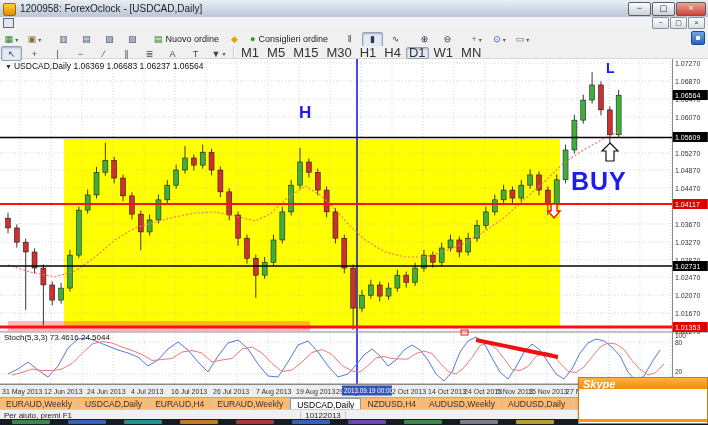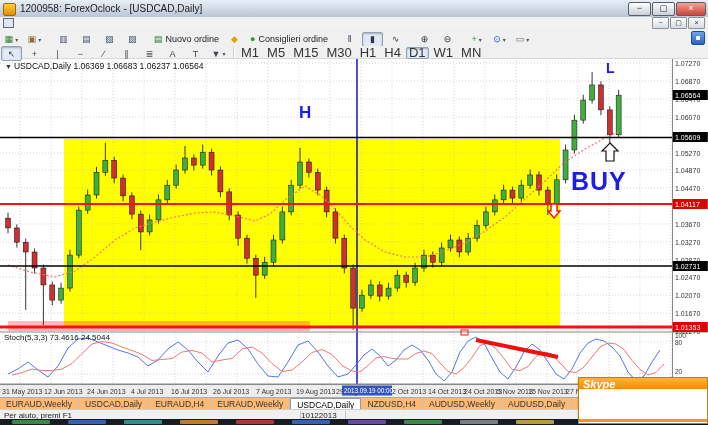--- a/index.html
+++ b/index.html
@@ -56,21 +56,21 @@
   .ann-buy{left:571px;top:169px;font-size:25px;letter-spacing:1px}
   
   .tabbar{left:0;top:397px;width:708px;height:12px;background:#fdba74;
     border-top:1px solid #aaa;display:flex;z-index:10;overflow:hidden}
   .tab{font-size:8.5px;color:#333;padding:0 6px;line-height:12px;
     border-right:1px solid #c2c2c2;white-space:nowrap}
   .tab.active{background:#fff;border:1px solid #999;border-bottom:0;color:#000}
   .statusbar{left:0;top:409px;width:667px;height:10px;background:#f0f0f0;
     border-top:1px solid #cfcfcf;z-index:10;font-size:8px;color:#222}
   .status-help{left:4px;top:1px}
-  .status-date{left:300px;top:1px;width:44px;text-align:left;
+  .status-date{left:300px;top:1px;width:44px;text-align:center;
     border-left:1px solid #c5c5c5;border-right:1px solid #c5c5c5}
   .taskbar{left:0;top:419px;width:708px;height:6px;background:#161b24;z-index:11}
   .tb-blob{top:1px;height:4px;border-radius:1px;opacity:.85}
   
   .skype{left:578px;top:377px;width:128px;height:45px;background:#fff;
     border:1px solid #c77f00;box-shadow:1px 2px 3px rgba(0,0,0,.4);z-index:50}
   .skype-head{left:0;top:0;width:128px;height:11px;
     background:linear-gradient(#ffb340,#ef8d00)}
   .skype-logo{left:4px;top:0;font-size:11px;font-style:italic;font-weight:bold;color:#fff}
   .skype-body{left:0;top:11px;width:128px;height:28px;background:#fff}

